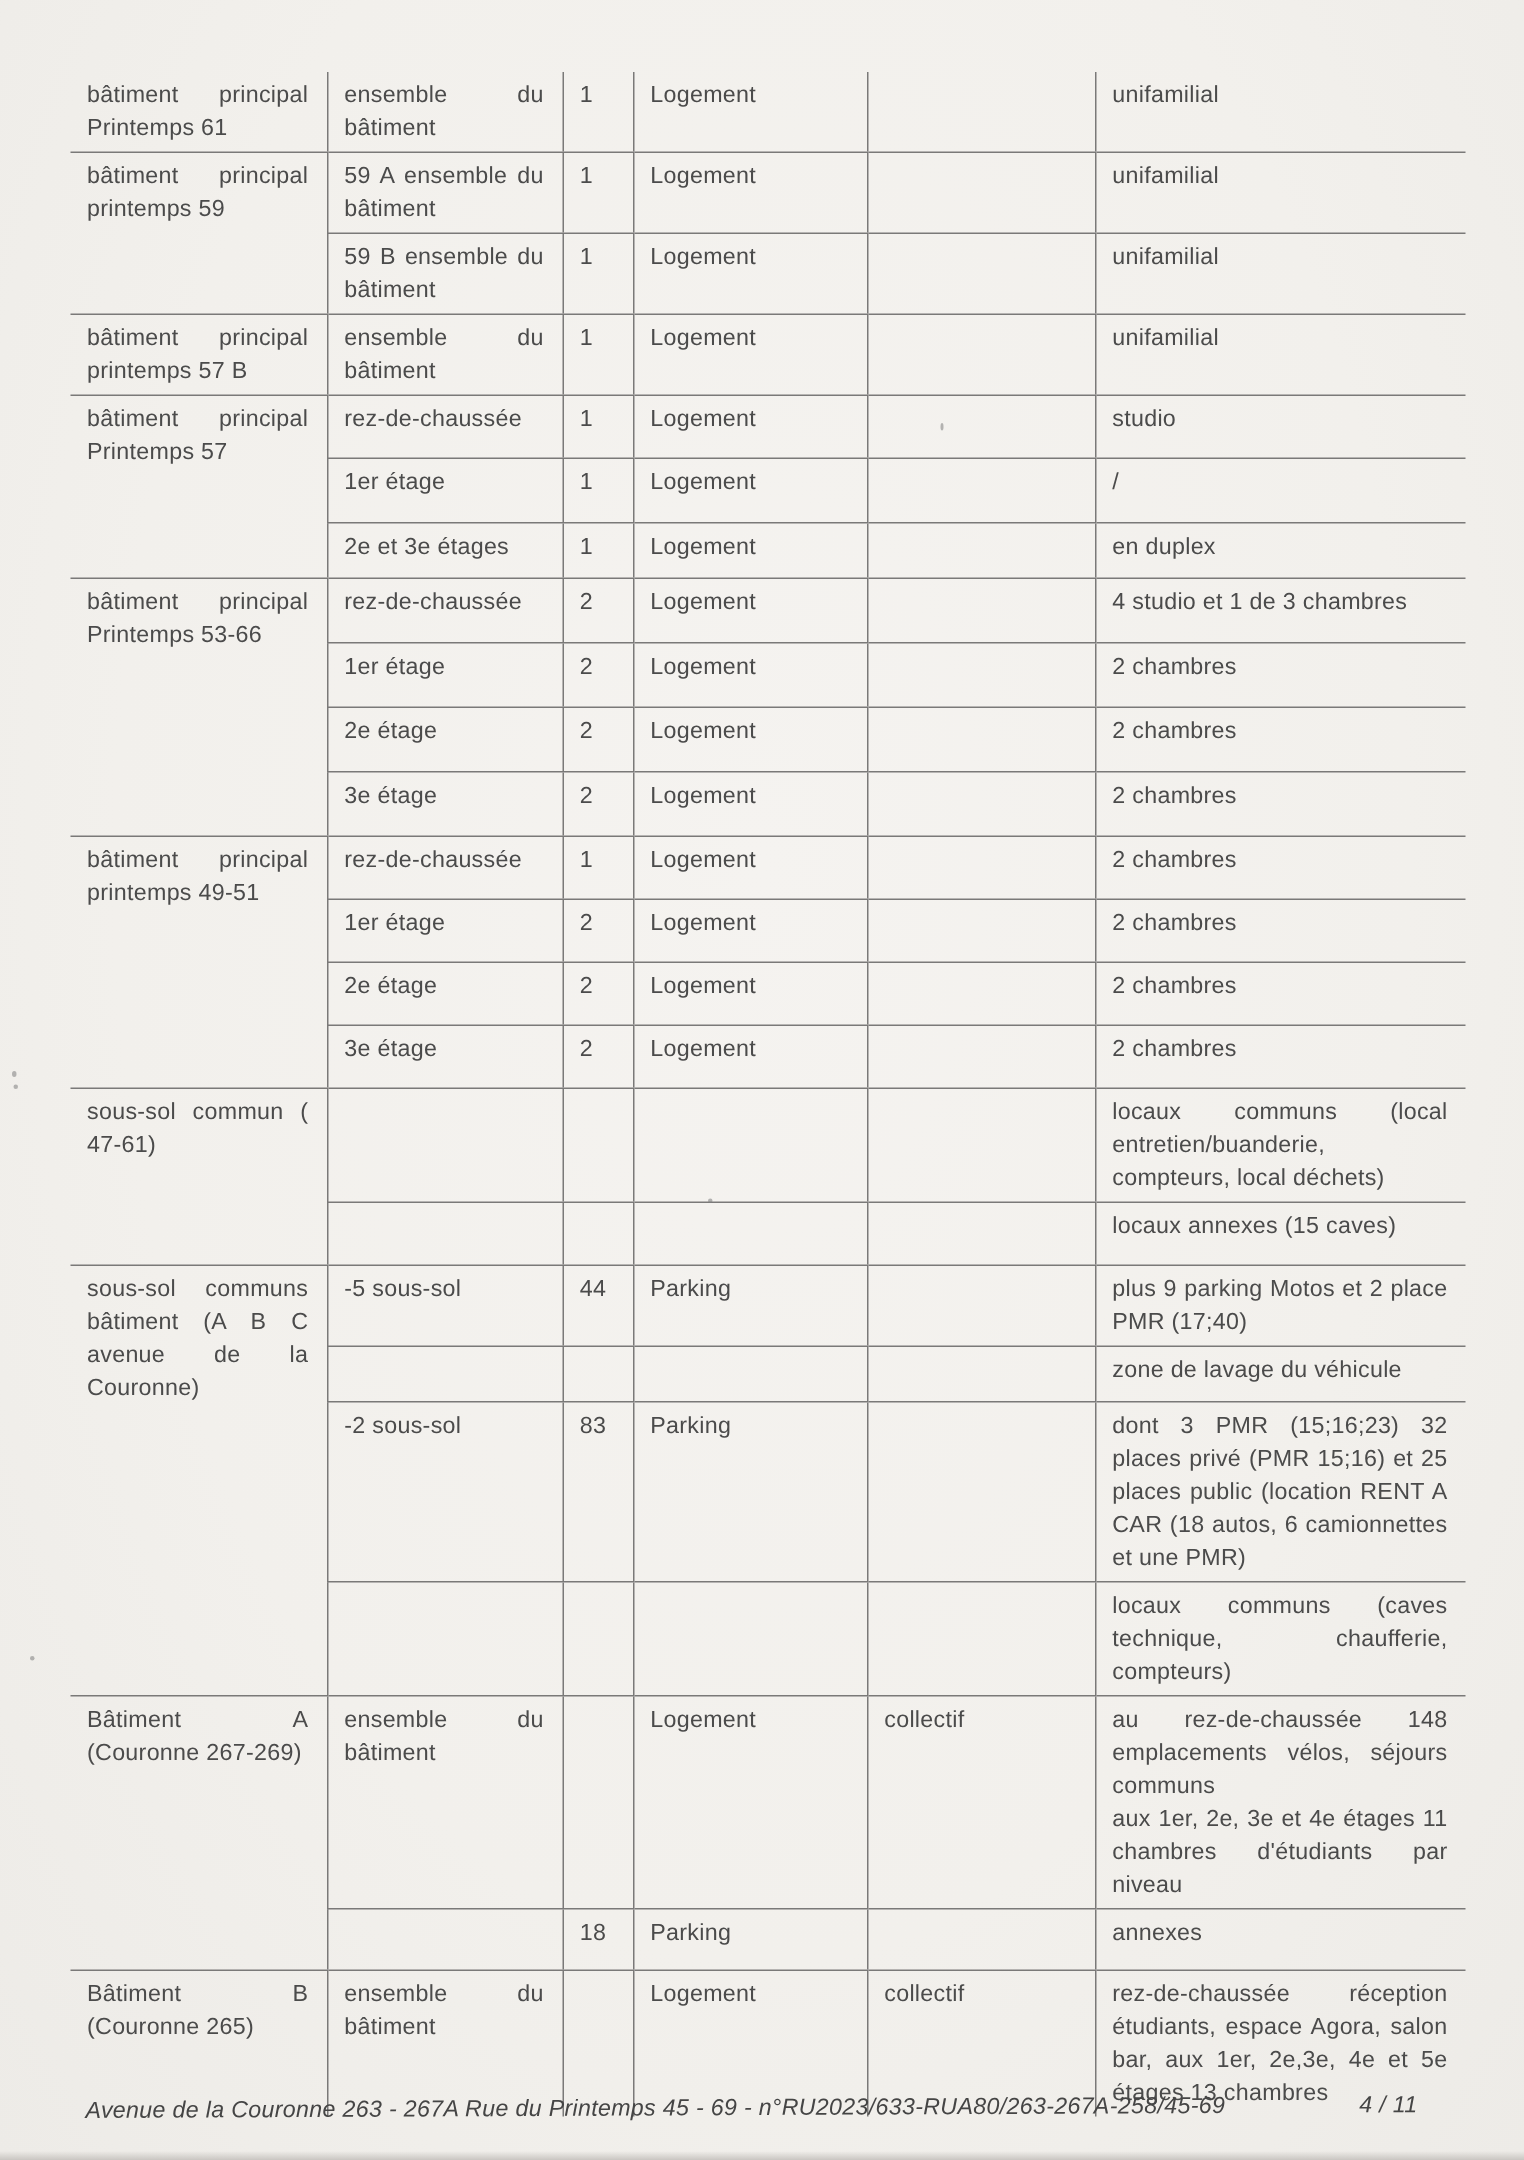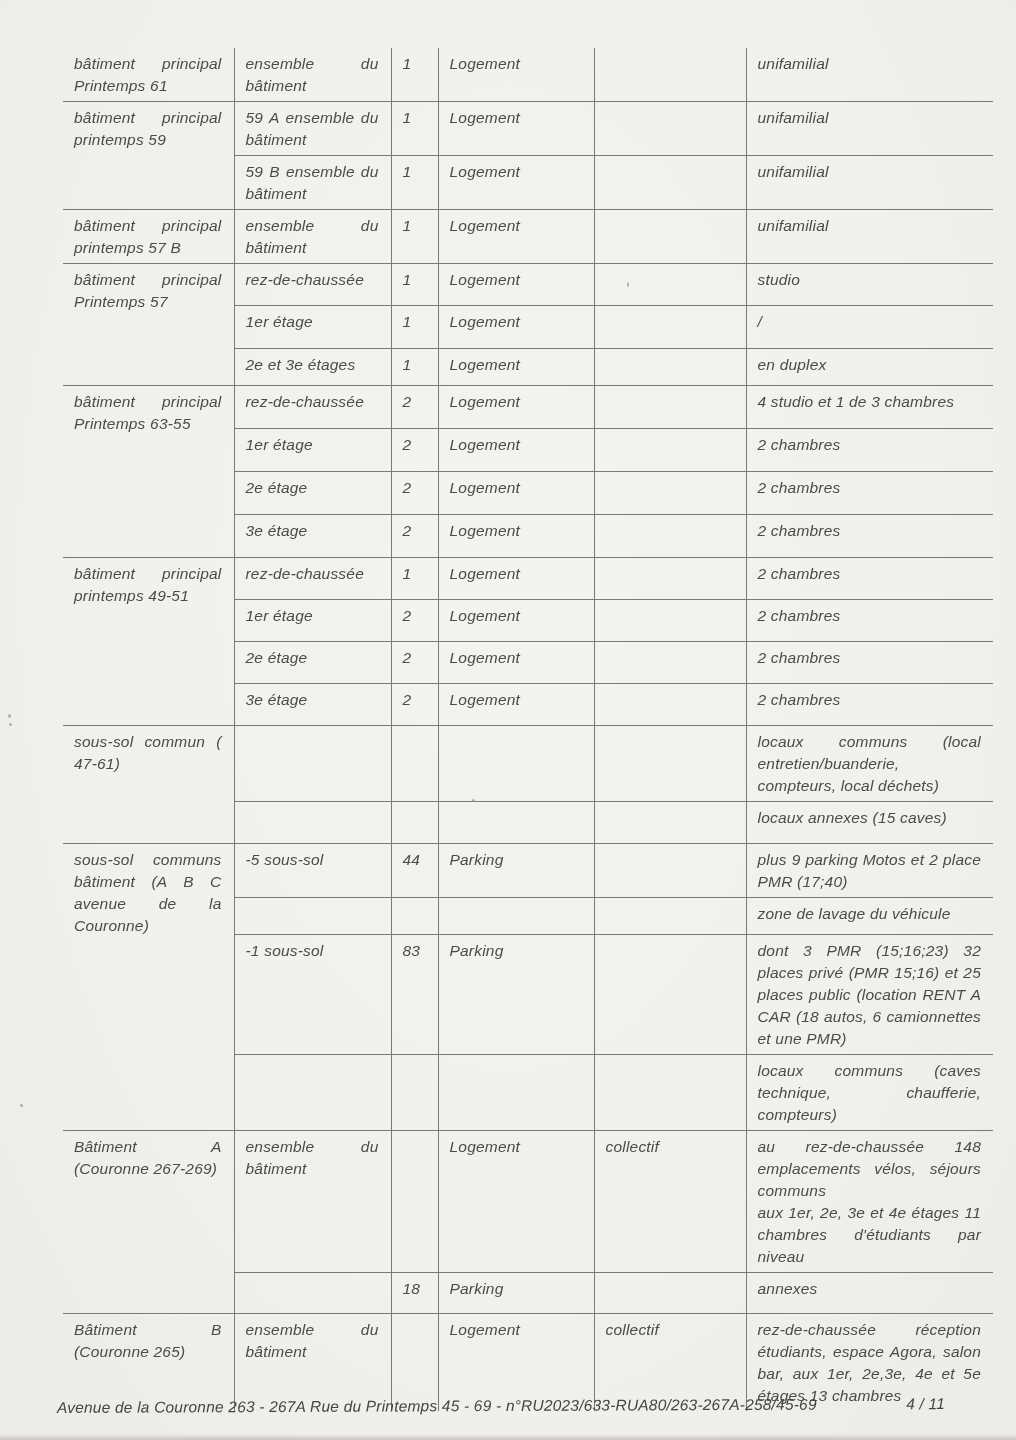--- a/index.html
+++ b/index.html
@@ -12,26 +12,25 @@
     width: 1016px;
     height: 1440px;
     background:
       radial-gradient(ellipse at 50% 40%, #f5f3f0 0%, #f2f0ec 60%, #edebe7 100%);
     overflow: hidden;
     font-family: "Liberation Sans", "DejaVu Sans", sans-serif;
     color: #4b4b4b;
   }
   table.doc-table {
     position: absolute;
-    left: 63px;
+    left: 47px;
     top: 48px;
     width: 930px;
     border-collapse: collapse;
     table-layout: fixed;
-    font-style: italic;
   }
   table.doc-table td {
     vertical-align: top;
     font-size: 15.5px;
     line-height: 22px;
     letter-spacing: 0.2px;
     padding: 5px 12px 4px 11px;
     border-bottom: 1.5px solid #7a7978;
     word-wrap: break-word;
     color: #4b4b4b;
@@ -136,21 +135,21 @@
           <td class="c-desc">/</td>
         </tr>
         <tr style="height: 37px;">
           <td class="c-part">2e et 3e étages</td>
           <td class="c-count">1</td>
           <td class="c-type">Logement</td>
           <td class="c-mode"></td>
           <td class="c-desc">en duplex</td>
         </tr>
         <tr style="height: 43px;">
-          <td class="c-building" rowspan="4">bâtiment principal Printemps 63-55</td>
+          <td class="c-building" rowspan="4">bâtiment principal Printemps 53-66</td>
           <td class="c-part">rez-de-chaussée</td>
           <td class="c-count">2</td>
           <td class="c-type">Logement</td>
           <td class="c-mode"></td>
           <td class="c-desc">4 studio et 1 de 3 chambres</td>
         </tr>
         <tr style="height: 43px;">
           <td class="c-part">1er étage</td>
           <td class="c-count">2</td>
           <td class="c-type">Logement</td>
@@ -224,21 +223,21 @@
           <td class="c-desc">plus 9 parking Motos et 2 place PMR (17;40)</td>
         </tr>
         <tr style="height: 37px;">
           <td class="c-part"></td>
           <td class="c-count"></td>
           <td class="c-type"></td>
           <td class="c-mode"></td>
           <td class="c-desc">zone de lavage du véhicule</td>
         </tr>
         <tr style="height: 110px;">
-          <td class="c-part">-1 sous-sol</td>
+          <td class="c-part">-2 sous-sol</td>
           <td class="c-count">83</td>
           <td class="c-type">Parking</td>
           <td class="c-mode"></td>
           <td class="c-desc">dont 3 PMR (15;16;23) 32 places privé (PMR 15;16) et 25 places public (location RENT A CAR (18 autos, 6 camionnettes et une PMR)</td>
         </tr>
         <tr style="height: 56px;">
           <td class="c-part"></td>
           <td class="c-count"></td>
           <td class="c-type"></td>
           <td class="c-mode"></td>

